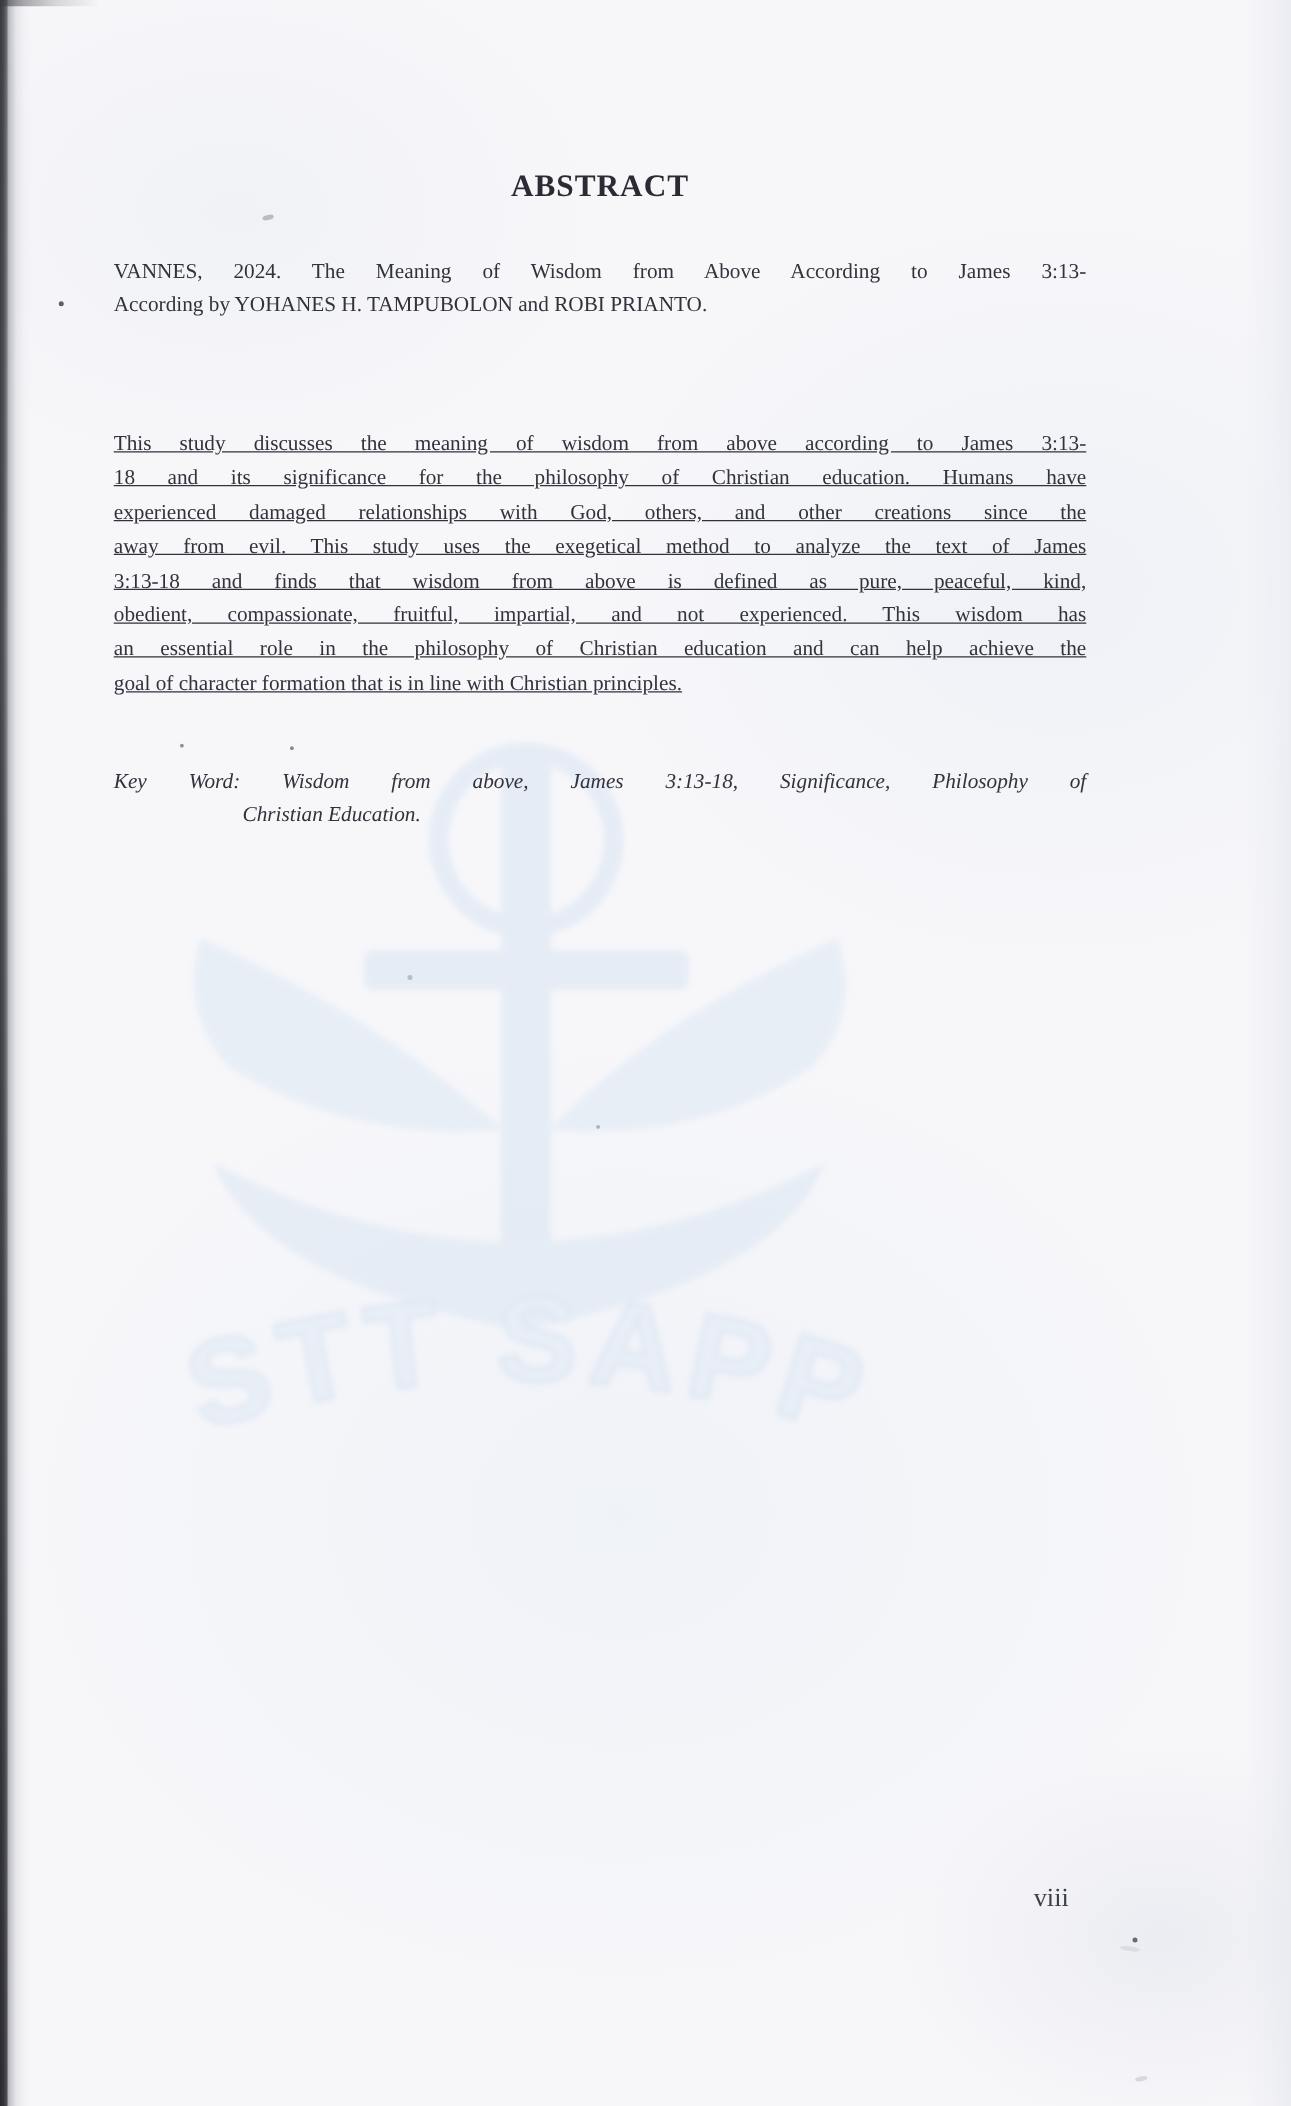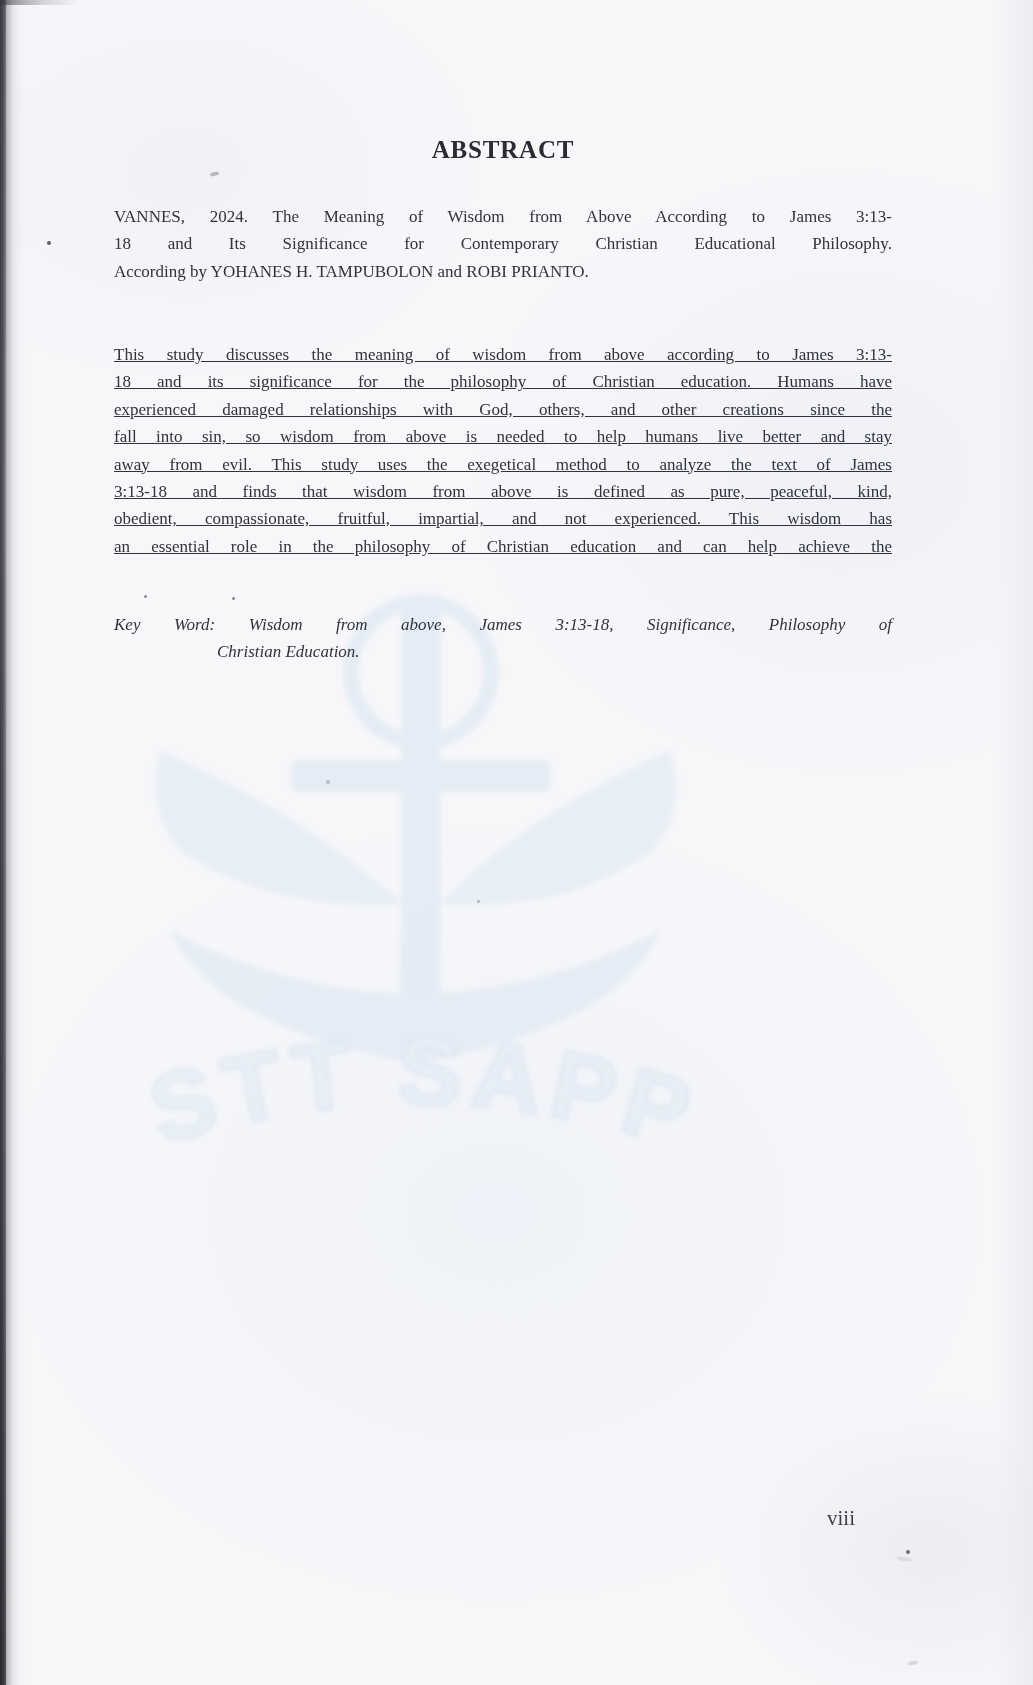--- a/index.html
+++ b/index.html
@@ -34,21 +34,21 @@
     position: absolute; left: 0; top: 0; bottom: 0; width: 6px;
     background: linear-gradient(to bottom,
       rgba(30,30,36,0.35) 0%, rgba(30,30,36,0.15) 30%,
       rgba(20,20,26,0.35) 70%, rgba(15,15,20,0.55) 100%);
   }
   .scan-edge-top {
     position: absolute; left: 0; top: 0; width: 80px; height: 5px;
     background: linear-gradient(to right, rgba(55,55,62,0.6), rgba(110,110,120,0.25) 55%, rgba(110,110,120,0) 100%);
   }
 
-  .text-col { position: absolute; left: 114px; width: 778px; }
+  .text-col { position: absolute; left: 91px; width: 778px; }
 
   .doc-title {
     top: 136px;
     text-align: center;
     font-size: 25px;
     font-weight: bold;
     letter-spacing: 0.8px;
     color: #2a2b34;
   }
 
@@ -105,33 +105,32 @@
       <text font-family="Liberation Sans, sans-serif" font-size="96" font-weight="bold" letter-spacing="8" fill="#e2ebf5" stroke="#c9d9ec" stroke-width="2.5">
         <textPath href="#wmArc" startOffset="4%">STT SAPPI</textPath>
       </text>
     </g>
   </svg>
 
   <div class="text-col doc-title" style="position:absolute;">ABSTRACT</div>
 
   <div class="text-col para citation" style="position:absolute;">
     <span class="line jline">VANNES, 2024. The Meaning of Wisdom from Above According to James 3:13-</span>
-    <span class="line jline">18 and Its Significance for Contemporary Christian Educational Philosophy.</span>
     <span class="line">According by YOHANES H. TAMPUBOLON and ROBI PRIANTO.</span>
   </div>
 
   <div class="text-col para abstract-body" style="position:absolute;">
     <span class="line jline">This study discusses the meaning of wisdom from above according to James 3:13-</span>
     <span class="line jline">18 and its significance for the philosophy of Christian education. Humans have</span>
     <span class="line jline">experienced damaged relationships with God, others, and other creations since the</span>
-    <span class="line jline">fall into sin, so wisdom from above is needed to help humans live better and stay</span>
     <span class="line jline">away from evil. This study uses the exegetical method to analyze the text of James</span>
     <span class="line jline">3:13-18 and finds that wisdom from above is defined as pure, peaceful, kind,</span>
     <span class="line jline">obedient, compassionate, fruitful, impartial, and not experienced. This wisdom has</span>
     <span class="line jline">an essential role in the philosophy of Christian education and can help achieve the</span>
+    <span class="line">goal of character formation that is in line with Christian principles.</span>
   </div>
 
   <div class="text-col para keywords" style="position:absolute;">
     <span class="line jline">Key Word: Wisdom from above, James 3:13-18, Significance, Philosophy of</span>
     <span class="line hang">Christian Education.</span>
   </div>
 
   <div class="page-number">viii</div>
 
   <div class="scan-edge-left"></div>

